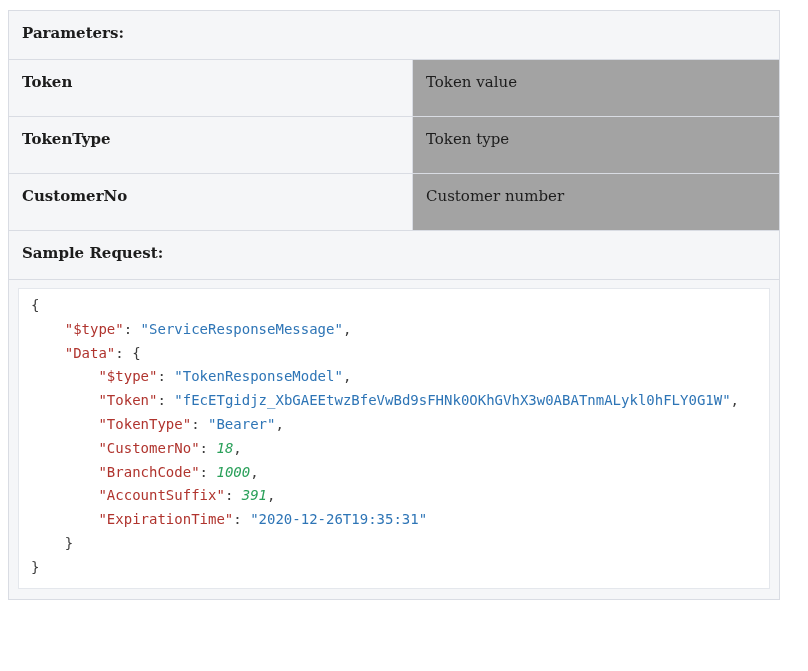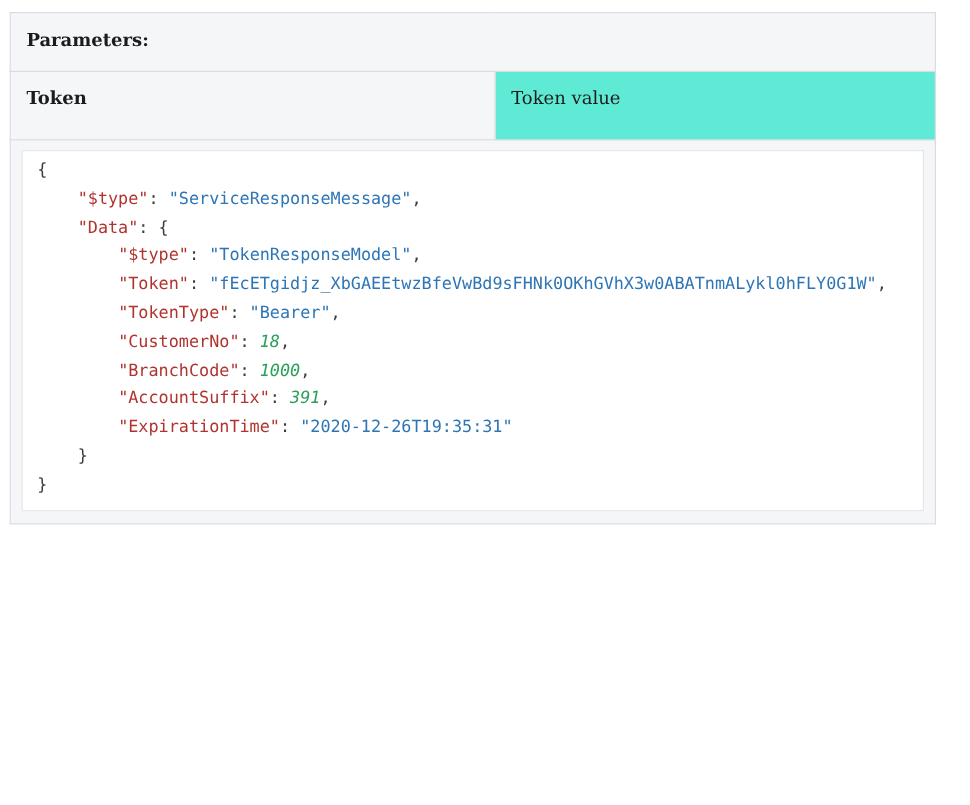--- a/index.html
+++ b/index.html
@@ -26,21 +26,21 @@
   tr.hdr td{
     height:49px;
     background:var(--row-bg,#f5f6f8);
     font-weight:bold;
   }
   tr.prow td{height:57px;}
   tr.prow td.label{
     background:var(--row-bg,#f5f6f8);
     font-weight:bold;
   }
-  tr.prow td.desc{background:#5eead4;}
+  tr.prow td.desc{background:#a3a3a3;}
   tr.code-row td{
     background:var(--row-bg,#f5f6f8);
     padding:8px 9px 10px 9px;
     height:313px;
   }
   pre.code{
     margin:0;
     background:#ffffff;
     border:1px solid #e4e7ec;
     padding:5px 12px 8px 12px;
@@ -69,20 +69,31 @@
     </colgroup>
     <tbody>
       <tr class="hdr">
         <td colspan="2">Parameters:</td>
       </tr>
 
       <tr class="prow">
           <td class="label">Token</td>
           <td class="desc">Token value</td>
         </tr>
+        <tr class="prow">
+          <td class="label">TokenType</td>
+          <td class="desc">Token type</td>
+        </tr>
+        <tr class="prow">
+          <td class="label">CustomerNo</td>
+          <td class="desc">Customer number</td>
+        </tr>
+        <tr class="hdr">
+        <td colspan="2">Sample Request:</td>
+      </tr>
       <tr class="code-row">
         <td colspan="2">
           <pre class="code"><div class="cl"><span class="p">{</span></div><div class="cl"><span class="p">    </span><span class="k">"$type"</span><span class="p">: </span><span class="s">"ServiceResponseMessage"</span><span class="p">,</span></div><div class="cl"><span class="p">    </span><span class="k">"Data"</span><span class="p">: {</span></div><div class="cl"><span class="p">        </span><span class="k">"$type"</span><span class="p">: </span><span class="s">"TokenResponseModel"</span><span class="p">,</span></div><div class="cl"><span class="p">        </span><span class="k">"Token"</span><span class="p">: </span><span class="s">"fEcETgidjz_XbGAEEtwzBfeVwBd9sFHNk0OKhGVhX3w0ABATnmALykl0hFLY0G1W"</span><span class="p">,</span></div><div class="cl"><span class="p">        </span><span class="k">"TokenType"</span><span class="p">: </span><span class="s">"Bearer"</span><span class="p">,</span></div><div class="cl"><span class="p">        </span><span class="k">"CustomerNo"</span><span class="p">: </span><span class="n">18</span><span class="p">,</span></div><div class="cl"><span class="p">        </span><span class="k">"BranchCode"</span><span class="p">: </span><span class="n">1000</span><span class="p">,</span></div><div class="cl"><span class="p">        </span><span class="k">"AccountSuffix"</span><span class="p">: </span><span class="n">391</span><span class="p">,</span></div><div class="cl"><span class="p">        </span><span class="k">"ExpirationTime"</span><span class="p">: </span><span class="s">"2020-12-26T19:35:31"</span></div><div class="cl"><span class="p">    }</span></div><div class="cl"><span class="p">}</span></div></pre>
         </td>
       </tr>
     </tbody>
   </table>
 </div>
 
 </body></html>

